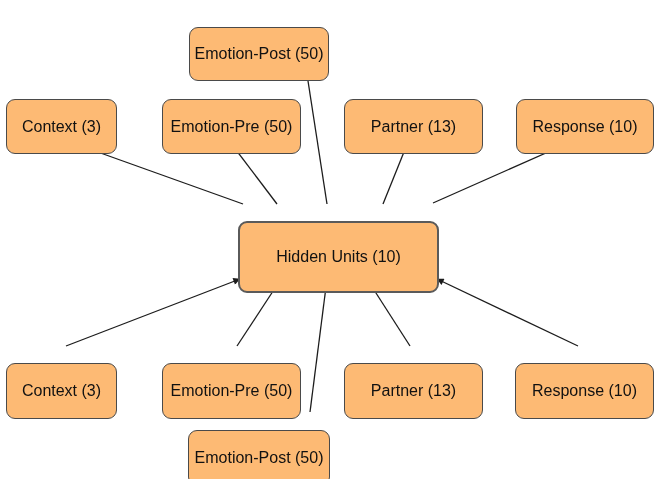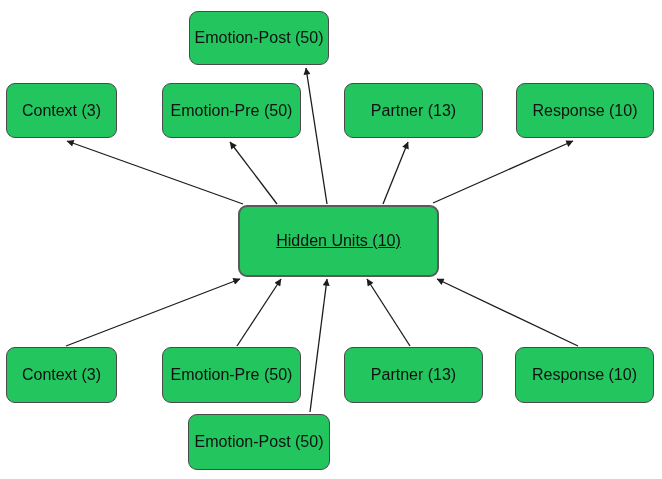--- a/index.html
+++ b/index.html
@@ -18,35 +18,35 @@
   .arrows-layer {
     position: absolute;
     left: 0;
     top: 0;
     width: 662px;
     height: 479px;
   }
   .node {
     position: absolute;
     box-sizing: border-box;
-    background: #22c55e;
+    background: #fdba74;
     border: 1.5px solid #4a4a4a;
     border-radius: 9px;
     display: flex;
     align-items: center;
     justify-content: center;
     font-size: 16px;
     color: #111111;
     white-space: nowrap;
     text-align: center;
+    margin-top: 16px;
   }
   .node.center {
     border-width: 2px;
     border-color: #5a5a5a;
-    text-decoration: underline;
   }
   .arrow-line {
     stroke: #1c1c1c;
     stroke-width: 1.3;
   }
 </style>
 </head>
 <body>
 
 <div class="diagram">

